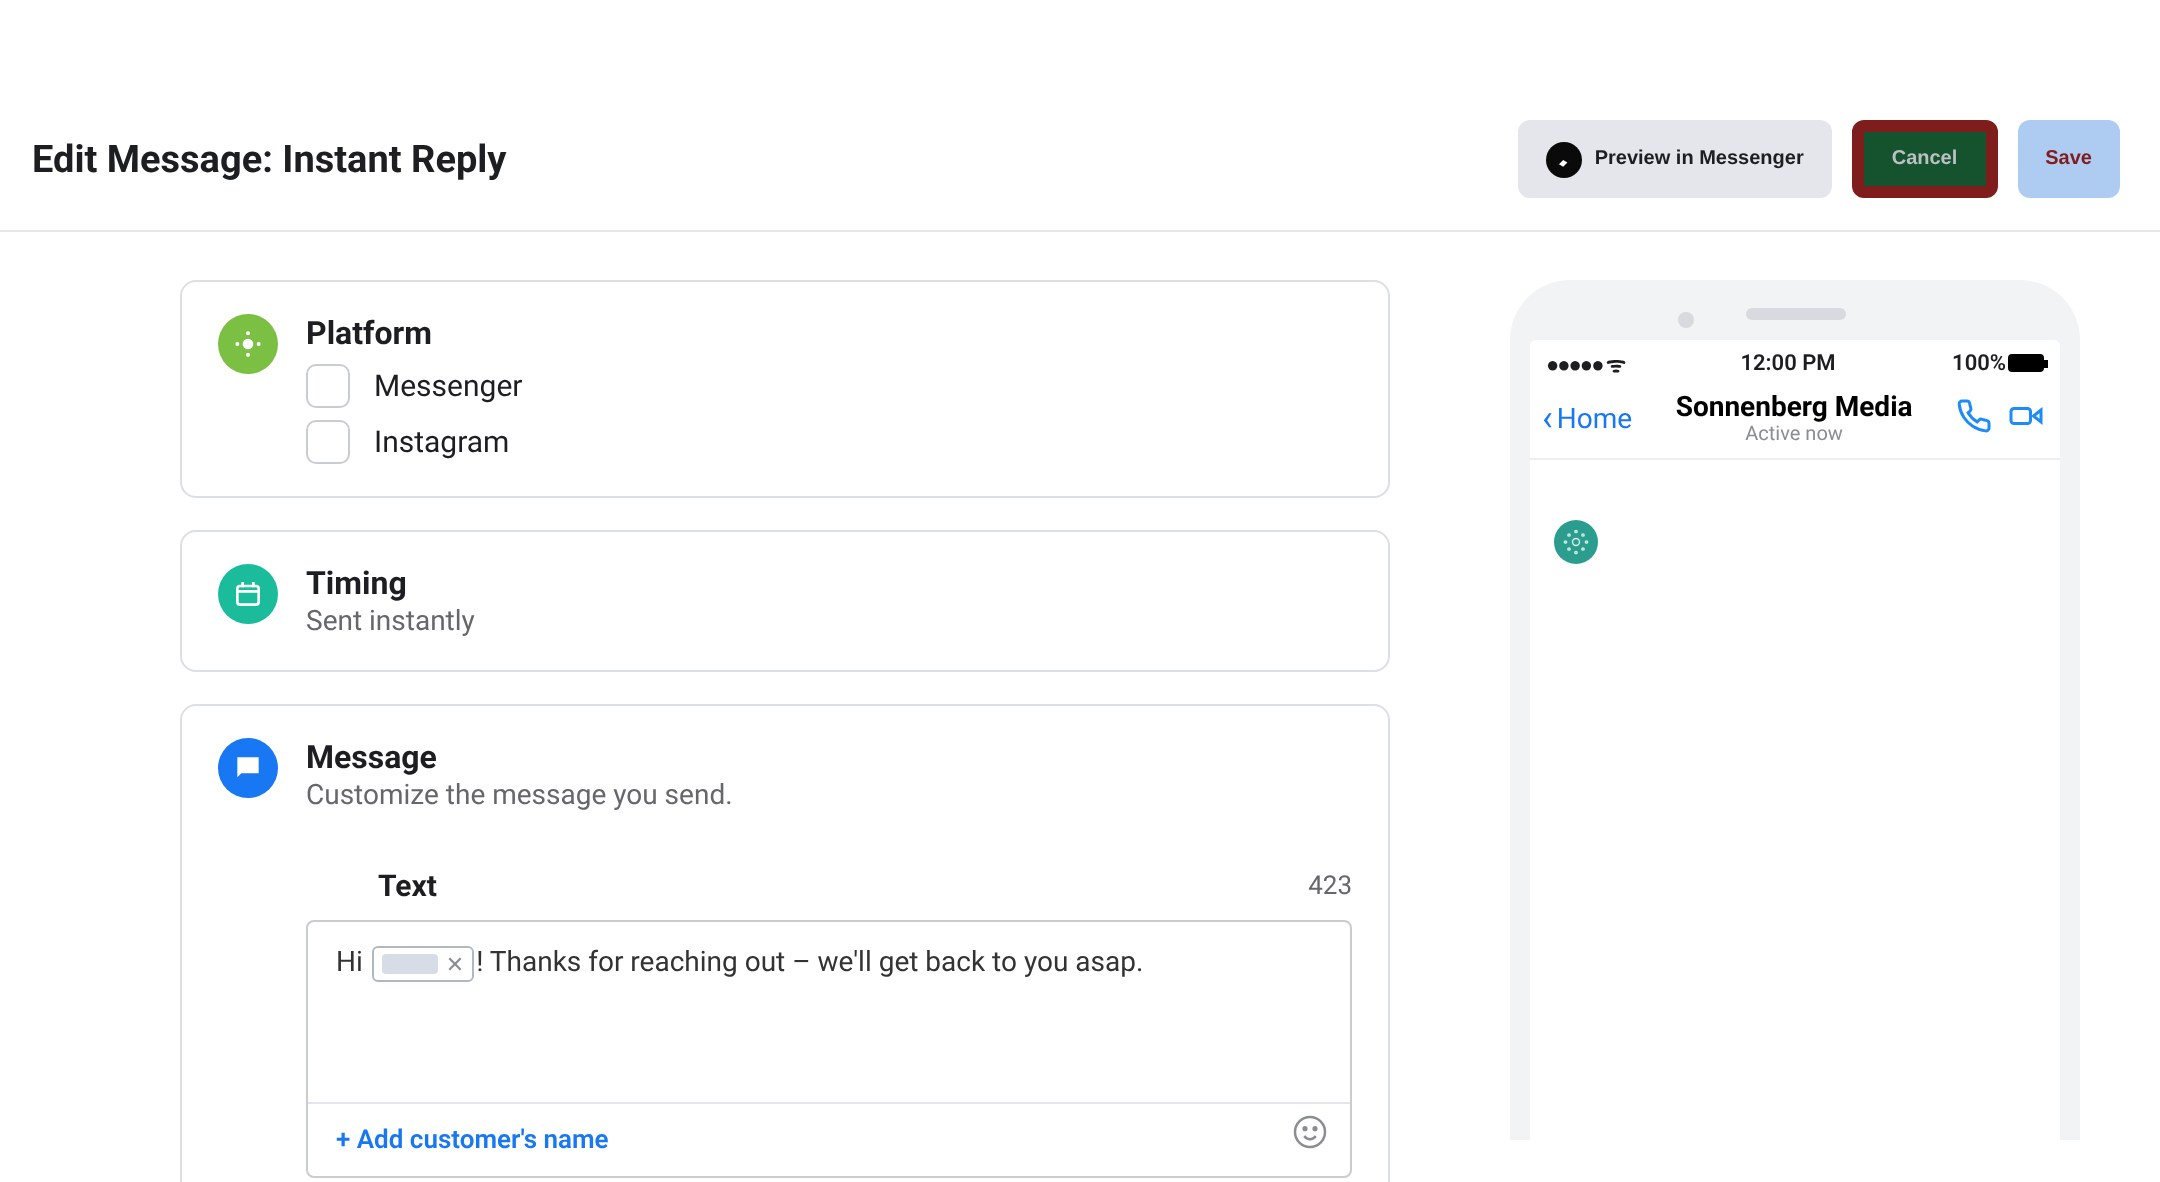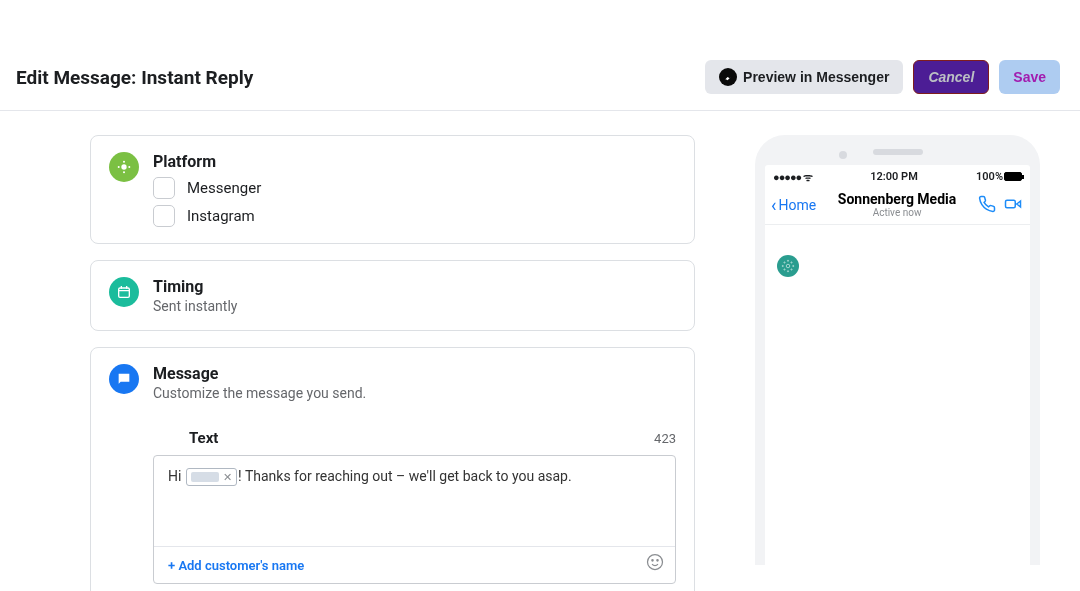--- a/index.html
+++ b/index.html
@@ -19,40 +19,39 @@
   }
   .topbar h1 {
     font-size: 19px;
     font-weight: 700;
   }
   .top-actions { display: flex; gap: 10px; }
   .btn {
     border: none;
     border-radius: 6px;
     padding: 8px 14px;
-    font-size: 14px;
+    font-size: 10px;
     font-weight: 600;
     cursor: pointer;
     display: inline-flex;
     align-items: center;
     gap: 6px;
   }
   .btn-preview {
     background: #e4e6eb;
     color: #1c1e21;
   }
   .btn-cancel {
-    background: #4c1d95;
+    background: #14532d;
     color: #bcc0c4;
-    border: 1px solid #7f1d1d;
-    font-style: italic;
+    border: 6px solid #7f1d1d;
   }
   .btn-save {
     background: #aeccf1;
-    color: #a21caf;
+    color: #7f1d1d;
   }
   .messenger-glyph {
     width: 18px; height: 18px; border-radius: 50%;
     background: #0a0a0a; display:inline-flex; align-items:center; justify-content:center;
   }
   .messenger-glyph svg { width:10px; height:10px; }
 
   .main {
     display: flex;
     gap: 60px;

